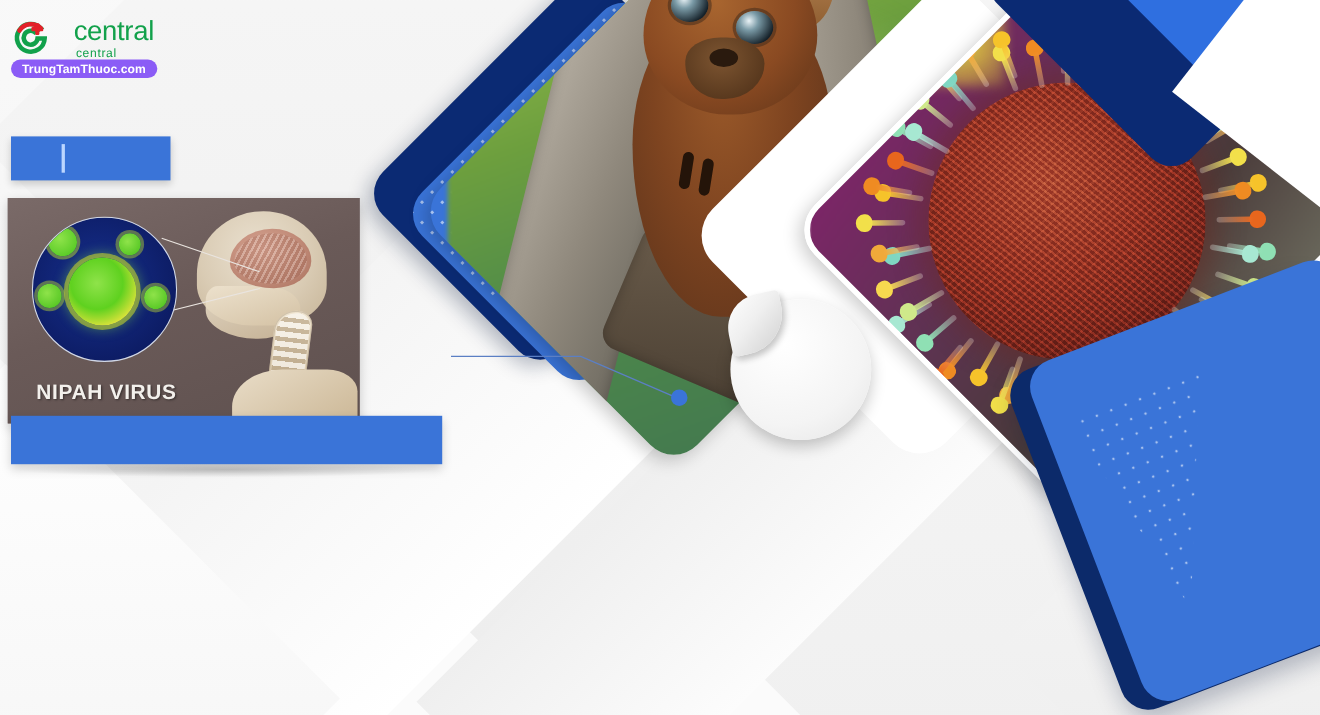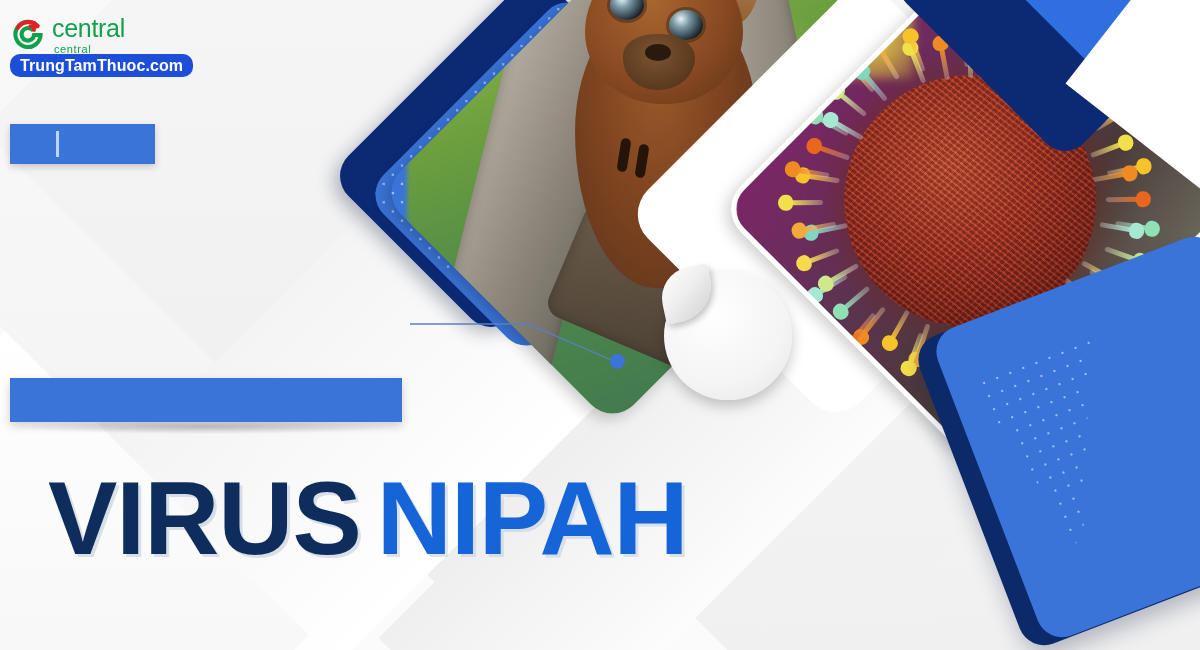--- a/index.html
+++ b/index.html
@@ -28,27 +28,27 @@
   .b5{width:210px;height:600px;left:560px;top:200px;transform:rotate(45deg);
       background:linear-gradient(90deg,#efefef,#fcfcfc);}
   .b6{width:430px;height:430px;left:-210px;top:420px;transform:rotate(45deg);
       background:linear-gradient(135deg,#ffffff,#f1f1f1);}
   .b7{width:300px;height:300px;left:970px;top:440px;transform:rotate(45deg);
       background:linear-gradient(135deg,#f6f6f6,#ececec);}
 
   
   .logo{position:absolute;left:10px;top:16px;display:flex;align-items:flex-start;}
   .logo-mark{position:relative;width:36px;height:36px;flex:0 0 36px;margin-top:1px;}
-  .logo-words{margin-left:6px;}
+  .logo-words{margin-left:21px;}
   .logo-central{font-size:25px;line-height:25px;color:#12a14b;font-weight:400;
                 letter-spacing:-.3px;}
   .logo-pharm{font-size:11px;line-height:13px;color:#12a14b;letter-spacing:.6px;
               margin-left:2px;margin-top:2px;}
-  .logo-url{position:absolute;left:10px;top:54px;background:#1d4ed8;color:#fff;
-            font-size:16px;font-weight:700;letter-spacing:.1px;
+  .logo-url{position:absolute;left:10px;top:54px;background:#8b5cf6;color:#fff;
+            font-size:11px;font-weight:700;letter-spacing:.1px;
             padding:2.5px 10px;border-radius:10px;white-space:nowrap;}
 
   
   .cap-bar{position:absolute;left:10px;top:124px;width:145px;height:40px;
            background:#3a74d8;box-shadow:0 3px 7px rgba(0,0,0,.18);}
   .cap-caret{position:absolute;left:46px;top:7px;width:3px;height:26px;
              background:#bcd6ff;}
 
   
   .nv-card{position:absolute;left:7px;top:180px;width:320px;height:205px;
@@ -551,21 +551,38 @@
       <div class="logo-central">central</div>
       <div class="logo-pharm">central</div>
     </div>
   </div>
   <div class="logo-url">TrungTamThuoc.com</div>
 
   <div class="cap-bar">
     <div class="cap-caret"></div>
   </div>
 
+  <div class="nv-card">
+    <div class="nv-bg"></div>
+    <div class="nv-head">
+      <div class="skull"></div>
+      <div class="jaw"></div>
+      <div class="brain"></div>
+      <div class="spine"></div>
+      <div class="shoulder"></div>
+    </div>
+    <div class="leader ld1"></div>
+    <div class="leader ld2"></div>
+    <div class="nv-circle">
+      <div class="vspk vs1"></div>
+      <div class="vspk vs2"></div>
+      <div class="vspk vs3"></div>
+      <div class="vspk vs4"></div>
+      <div class="vspk vmain"></div>
+    </div>
+    <div class="nv-label">NIPAH VIRUS</div>
+  </div>
 
   <div class="soft-sh"></div>
   <div class="low-bar"></div>
 
-  <div class="title">
-    <span class="t-virus">VIRUS</span><span class="t-nipah">NIPAH</span>
-  </div>
 
 </div>
 
 </body></html>

